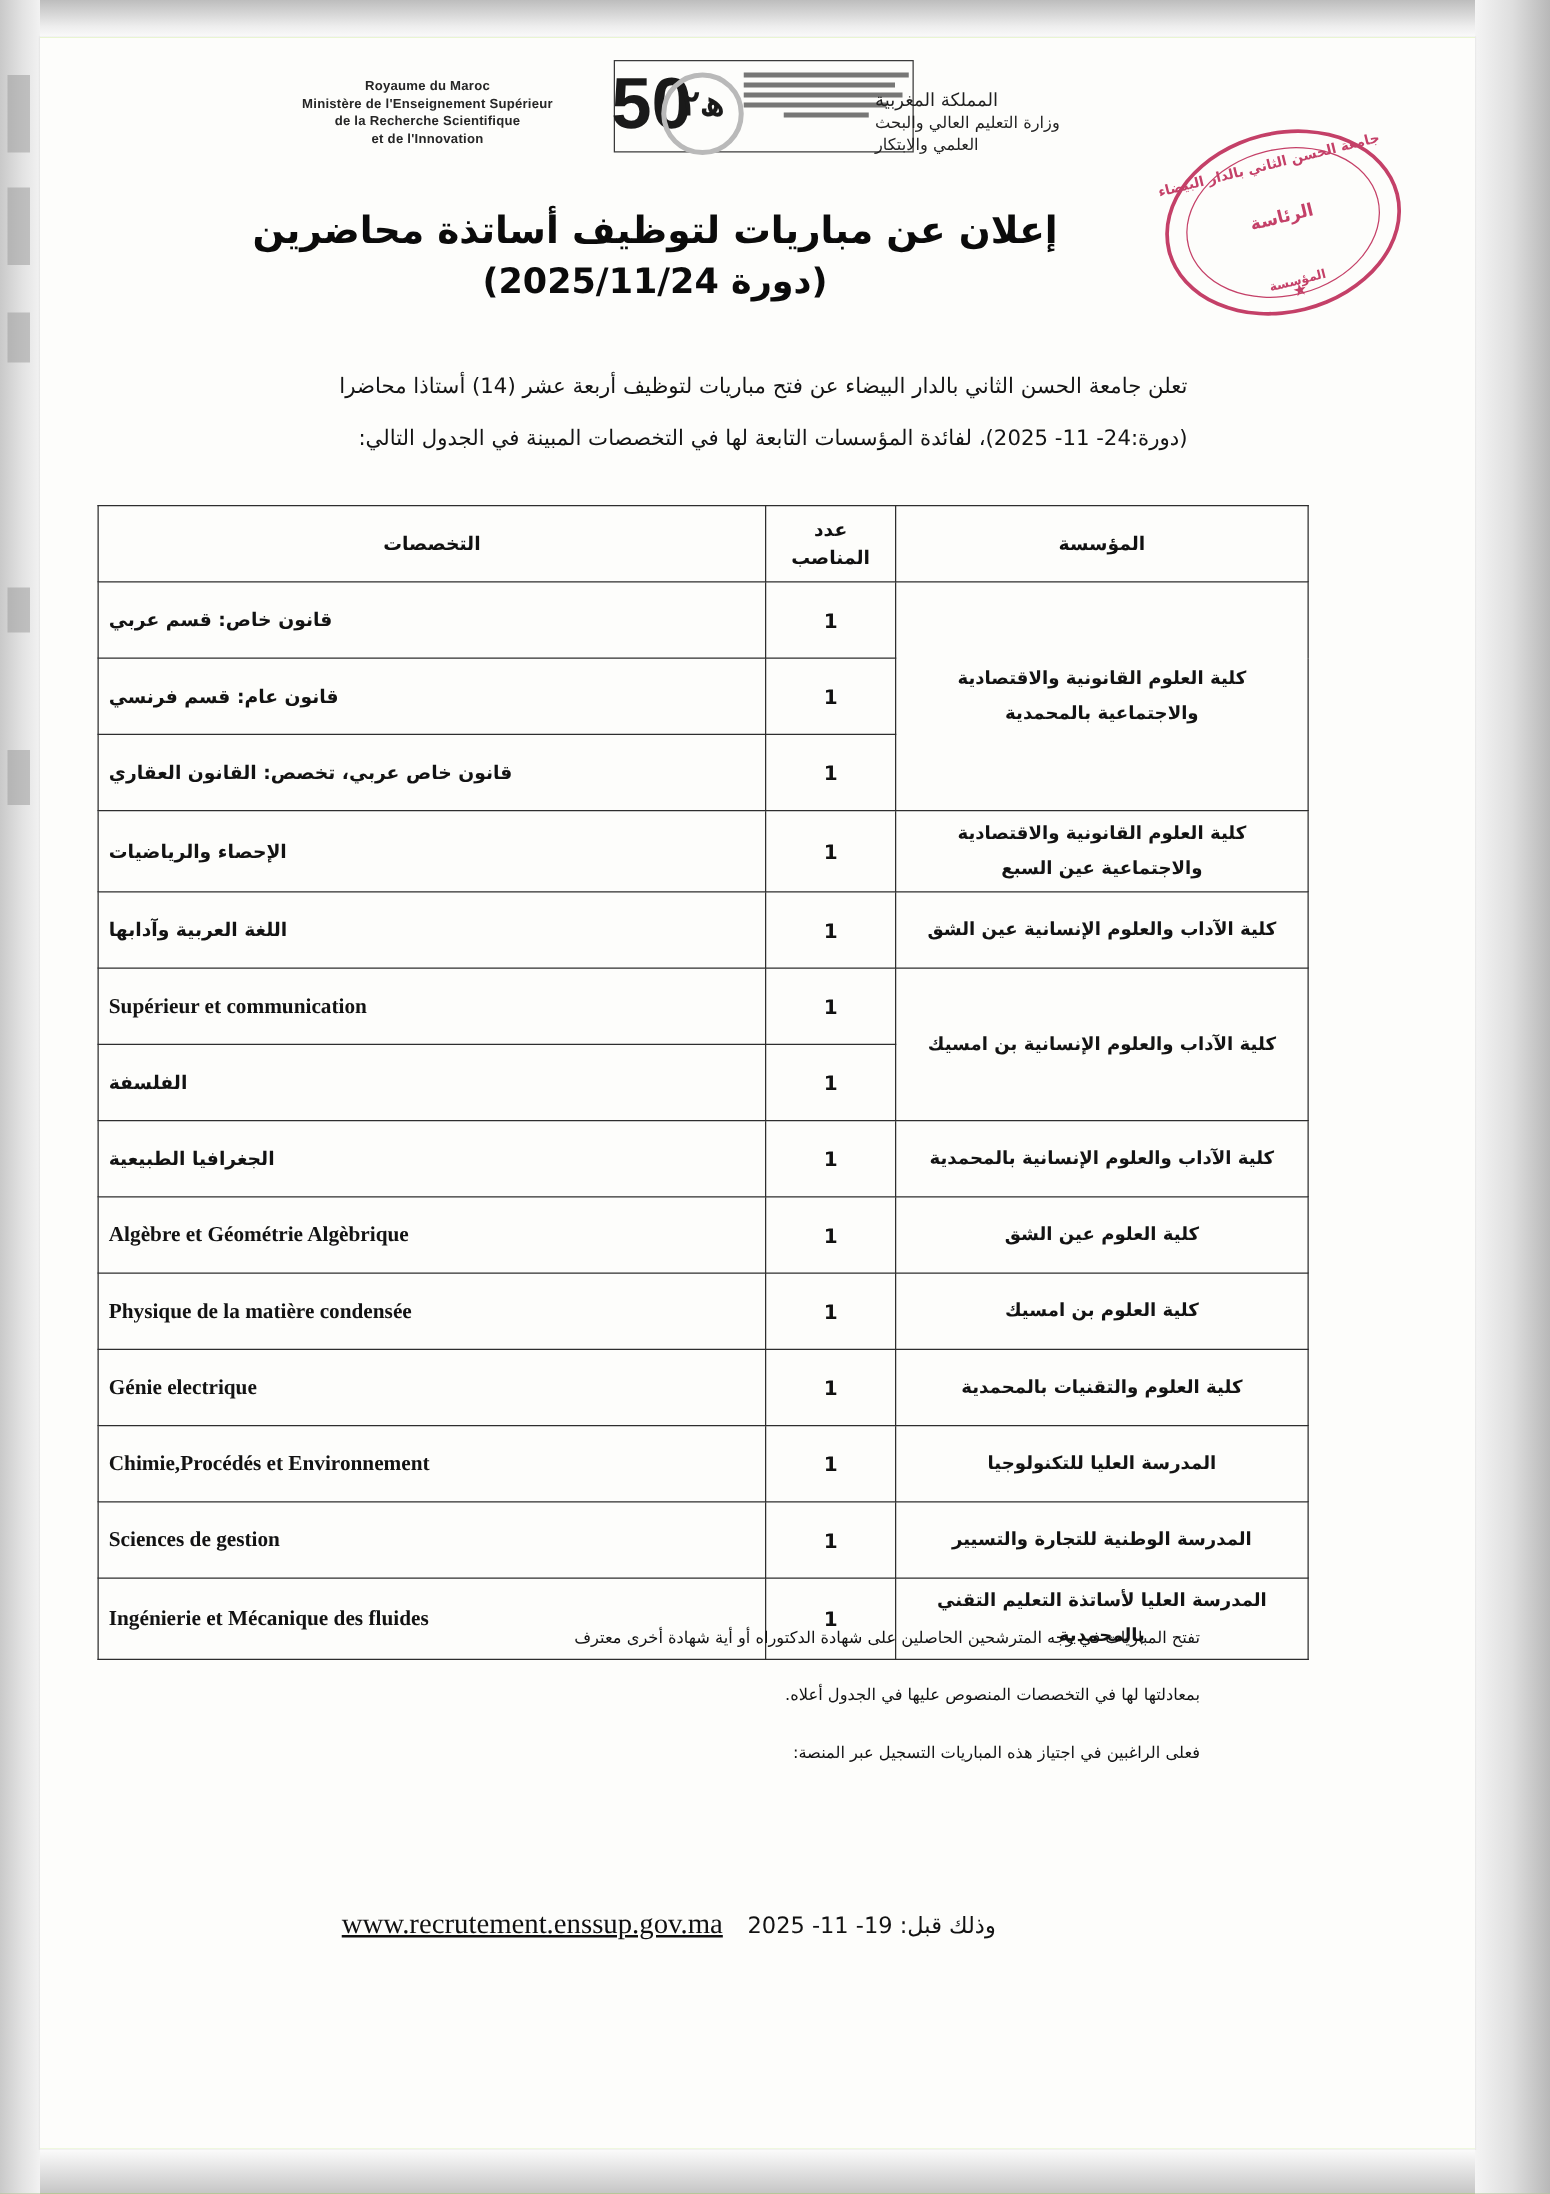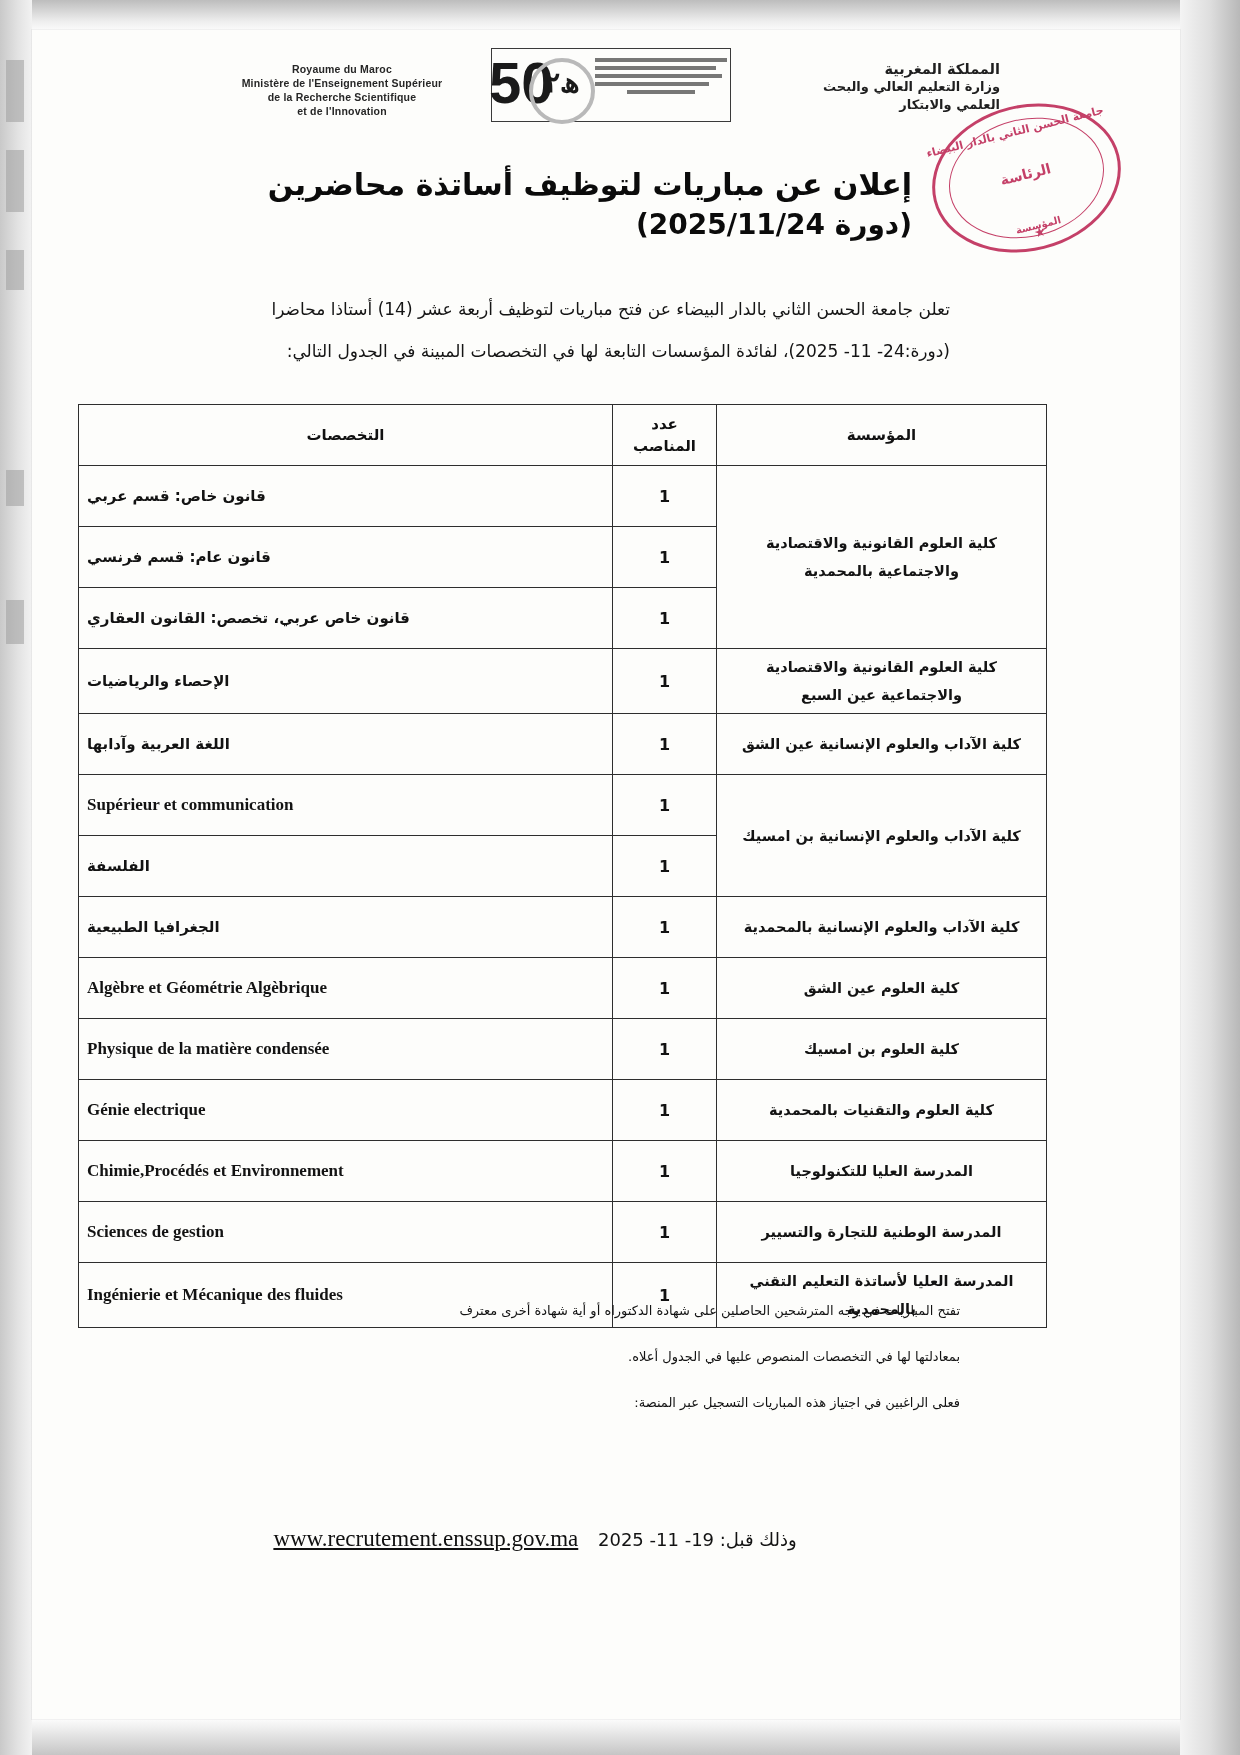--- a/index.html
+++ b/index.html
@@ -125,26 +125,26 @@
   .hdr-logo .uni-lines span:nth-child(4){width:86%;}
   .hdr-logo .uni-lines span:nth-child(5){width:52%; margin-left:24%;}
   .hdr-logo .box {
     position:absolute;
     left: 4px; top: -4px;
     width: 238px; height: 72px;
     border: 1.5px solid #3a3a3a;
   }
   .hdr-ar {
     position: absolute;
-    right: 180px; top: 8px;
+    right: 180px; top: 20px;
     width: 300px;
-    text-align: right;
-    direction: rtl;
-    font-family: "DejaVu Sans", sans-serif;
-    font-weight: bold;
+    text-align: left;
+    direction: rtl;
+    font-family: "DejaVu Sans", sans-serif;
+    font-weight: normal;
     font-size: 13px;
     line-height: 18px;
     color: #1f1f1f;
   }
   .hdr-ar .l1 { font-size: 14.5px; }
 
   
   .stamp {
     position: absolute;
     right: 118px; top: 105px;
@@ -192,23 +192,23 @@
   .stamp .star {
     position: absolute;
     left: 50%; bottom: 6px;
     transform: translateX(-50%);
     font-size: 13px;
   }
 
   
   .title-block {
     position: absolute;
-    left: 112px; top: 165px;
+    left: 124px; top: 165px;
     width: 800px;
-    text-align: right;
+    text-align: center;
     direction: rtl;
   }
   .title-line-1 {
     font-family: "DejaVu Sans", sans-serif;
     font-size: 30px;
     font-weight: bold;
     line-height: 40px;
     color: #0b0b0b;
   }
   .title-line-2 {

